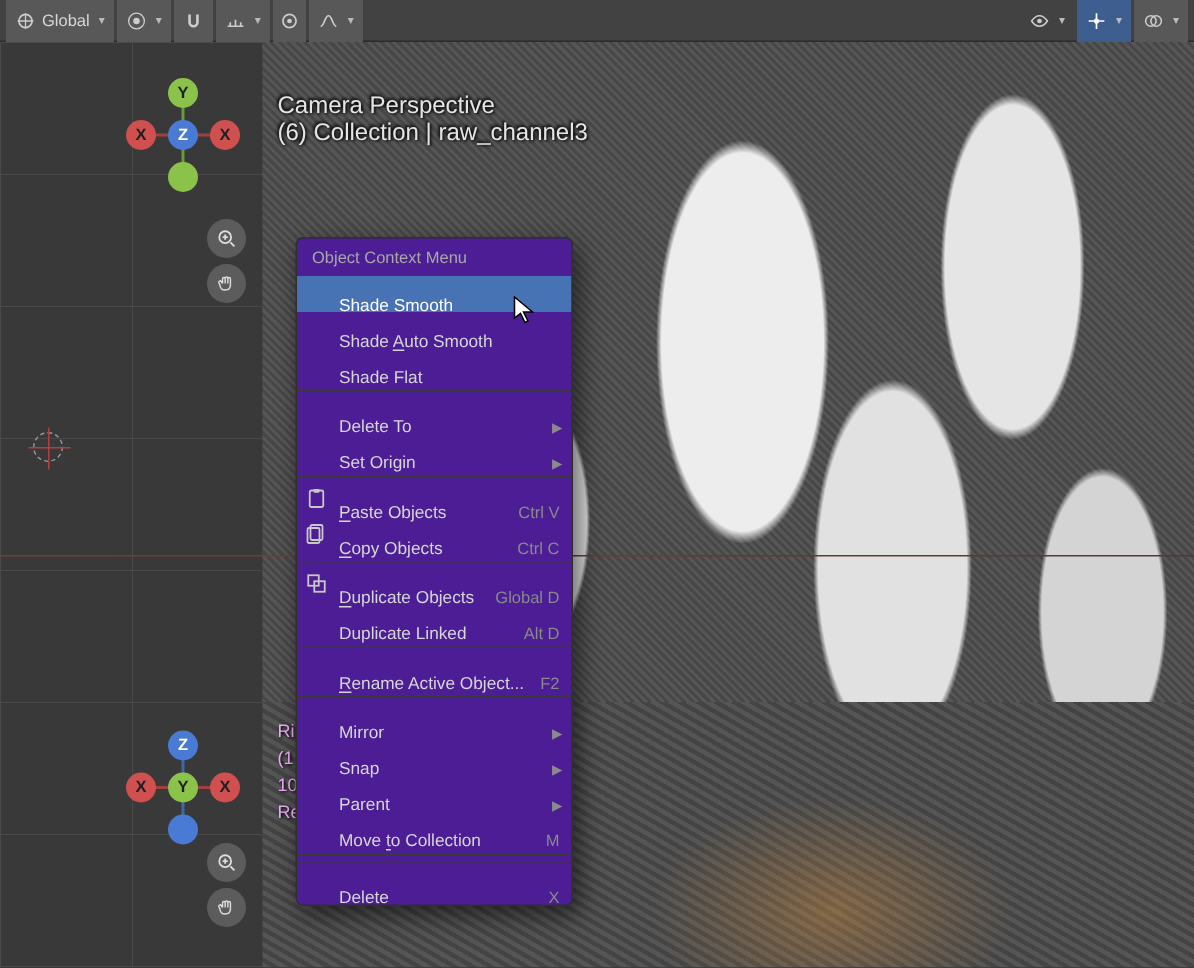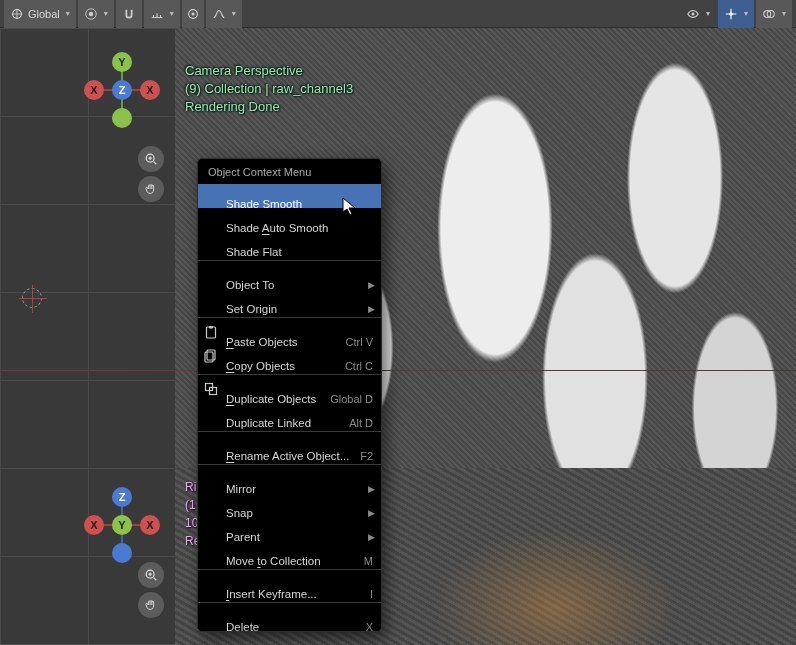--- a/index.html
+++ b/index.html
@@ -79,21 +79,21 @@
     background:#5c5c5c; display:flex; align-items:center; justify-content:center;
     color:#ddd; cursor:pointer;
   }
   .vb-zoom-top { top:146px; left:138px; }
   .vb-pan-top  { top:176px; left:138px; }
   .vb-zoom-bot { top:562px; left:138px; }
   .vb-pan-bot  { top:592px; left:138px; }
 
   
   .status {
-    position:absolute; top:62px; left:185px; color:#86efac; font-size:13px;
+    position:absolute; top:62px; left:185px; color:#e5e5e5; font-size:16px;
     text-shadow: 1px 1px 2px #000, -1px -1px 2px #000; line-height:18px;
   }
   .status2 {
     position:absolute; top:478px; left:185px; color:#f0abfc; font-size:12px;
     text-shadow: 1px 1px 2px #000; line-height:18px;
   }
 
   
   .cursor3d {
     position:absolute; top:288px; left:22px; width:20px; height:20px;
@@ -101,21 +101,21 @@
   }
   .cursor3d::before, .cursor3d::after {
     content:""; position:absolute; background:#b04040;
   }
   .cursor3d::before { top:9px; left:-4px; width:28px; height:1px; }
   .cursor3d::after  { left:9px; top:-4px; height:28px; width:1px; }
 
   
   .ctx {
     position:absolute; top:158px; left:197px; width:185px;
-    background:#000000; border:1px solid #2f2f2f; border-radius:5px;
+    background:#4c1d95; border:1px solid #2f2f2f; border-radius:5px;
     box-shadow: 4px 6px 16px rgba(0,0,0,.55); overflow:hidden;
     font-size:11.5px; color:#d6d6d6;
   }
   .ctx-title { padding:7px 10px 6px; color:#a8a8a8; font-size:11px; }
   .ctx-item {
     display:flex; align-items:center; padding:20px 8px 4px 28px; height:20px;
     position:relative; cursor:pointer;
   }
   .ctx-item .label { flex:1; }
   .ctx-item .sc { color:#8a8a8a; font-size:11px; }
@@ -245,22 +245,21 @@
     </svg>
 </div>
 <div class="view-btn vb-pan-bot">
   <svg class="icon-svg" viewBox="0 0 16 16">
       <path d="M5 8V4.5a1 1 0 0 1 2 0V8m0-4a1 1 0 0 1 2 0v4m0-3.5a1 1 0 0 1 2 0V9c0 2.5-1.5 4-4 4s-4-1.5-4-4l-.8-1.5a1 1 0 0 1 1.8-.9L5 8" fill="none" stroke="#ddd" stroke-width="1.1"></path>
     </svg>
 </div>
 
 <div class="status">
   <div>Camera Perspective</div>
-  <div>(9) Collection | raw_channel3</div>
-  <div>Rendering Done</div>
+  <div>(6) Collection | raw_channel3</div>
 </div>
 <div class="status2">
   <div>Ri</div>
   <div>(1</div>
   <div>10</div>
   <div>Re</div>
 </div>
 
 <div class="ctx" id="ctx">
   <div class="ctx-title">Object Context Menu</div>
@@ -268,21 +267,21 @@
       <span class="label">Shade Smooth</span>
     </div>
     <div class="ctx-item">
       <span class="label">Shade <span class="ul">A</span>uto Smooth</span>
     </div>
     <div class="ctx-item">
       <span class="label">Shade Flat</span>
     </div>
     <div class="ctx-sep"></div>
     <div class="ctx-item">
-      <span class="label">Object To</span>
+      <span class="label">Delete To</span>
       <span class="sub">▶</span>
     </div>
     <div class="ctx-item">
       <span class="label">Set Origin</span>
       <span class="sub">▶</span>
     </div>
     <div class="ctx-sep"></div>
     <div class="ctx-item">
       <span class="pre-ic"><svg viewBox="0 0 14 14">
           <rect x="2.5" y="2" width="9" height="11" rx="1" fill="none" stroke="currentColor" stroke-width="1.2"></rect>
@@ -328,24 +327,20 @@
     </div>
     <div class="ctx-item">
       <span class="label">Parent</span>
       <span class="sub">▶</span>
     </div>
     <div class="ctx-item">
       <span class="label">Move <span class="ul">t</span>o Collection</span>
       <span class="sc">M</span>
     </div>
     <div class="ctx-sep"></div>
-    <div class="ctx-item">
-      <span class="label"><span class="ul">I</span>nsert Keyframe...</span>
-      <span class="sc">I</span>
-    </div>
     <div class="ctx-sep"></div>
     <div class="ctx-item">
       <span class="label">Delete</span>
       <span class="sc">X</span>
     </div>
   </div>
 
 <svg class="mouse-cursor" viewBox="0 0 16 20">
   <path d="M1 1 L1 15 L5 12 L8 18 L10 17 L7 11 L13 11 Z" fill="#fff" stroke="#000" stroke-width="1"></path>
 </svg>

